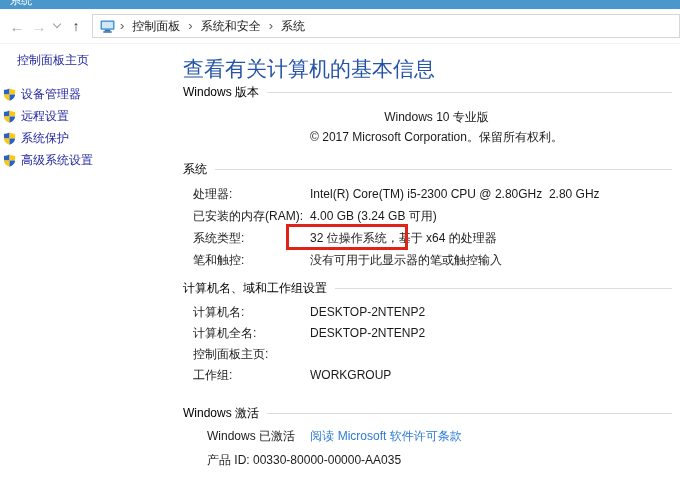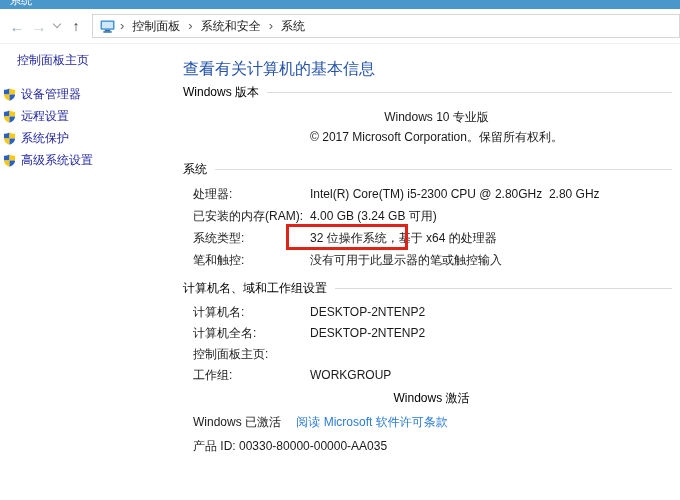--- a/index.html
+++ b/index.html
@@ -30,40 +30,40 @@
   
   .content { display: flex; height: 456px; }
   .sidebar { width: 170px; flex: 0 0 170px; padding-top: 9px; }
   .side-home { display: block; padding-left: 17px; line-height: 14px; color: #21269e; cursor: pointer; }
   .side-items { margin-top: 16px; text-align: right; }
   .side-item { display: flex; align-items: center; padding-left: 3px; height: 22px;
     color: #21269e; cursor: pointer; }
   .shield { width: 13px; height: 13px; margin-right: 5px; flex: 0 0 13px; }
 
   .main { flex: 1; padding-left: 13px; position: relative; }
-  h1.page-title { font-size: 16px; font-weight: normal; color: #2553a8;
+  h1.page-title { font-size: 21px; font-weight: normal; color: #2553a8;
     margin-top: 16px; line-height: 17px; }
 
   .sec-head { display: flex; align-items: center; line-height: 14px; color: #000; }
   .sec-head .rule { flex: 1; height: 1px; background: #dcdcdc; margin: 1px 8px 0 8px; }
   .sec-edition { margin-top: 8px; }
   .sec-system { margin-top: 15px; }
   .sec-computer { margin-top: 10px; }
-  .sec-activation { margin-top: 5px; flex-direction: column; }
+  .sec-activation { margin-top: 20px; }
 
   .edition-lines { margin: 8px 0 0 10px; text-align: center; }
   .edition-lines div { line-height: 20px; }
 
   .rows { margin: 7px 0 0 10px; }
   .row { display: flex; line-height: 22px; }
   .rows-tight .row { line-height: 21px; }
   .row .lbl { width: 117px; flex: 0 0 117px; }
   .row .val { white-space: pre; }
 
-  .activation-rows { margin: 7px 0 0 10px; }
+  .activation-rows { margin: 7px 0 0 24px; }
   .act-status-row { line-height: 18px; }
   .act-link { color: #2b7bd4; margin-left: 12px; cursor: pointer; }
   .act-product { line-height: 18px; margin-top: 6px; }
 
   
   .red-box { position: absolute; left: 286px; top: 224px; width: 122px; height: 26px;
     border: 3px solid #e02318; z-index: 5; pointer-events: none; }
 </style>
 </head>
 <body>

